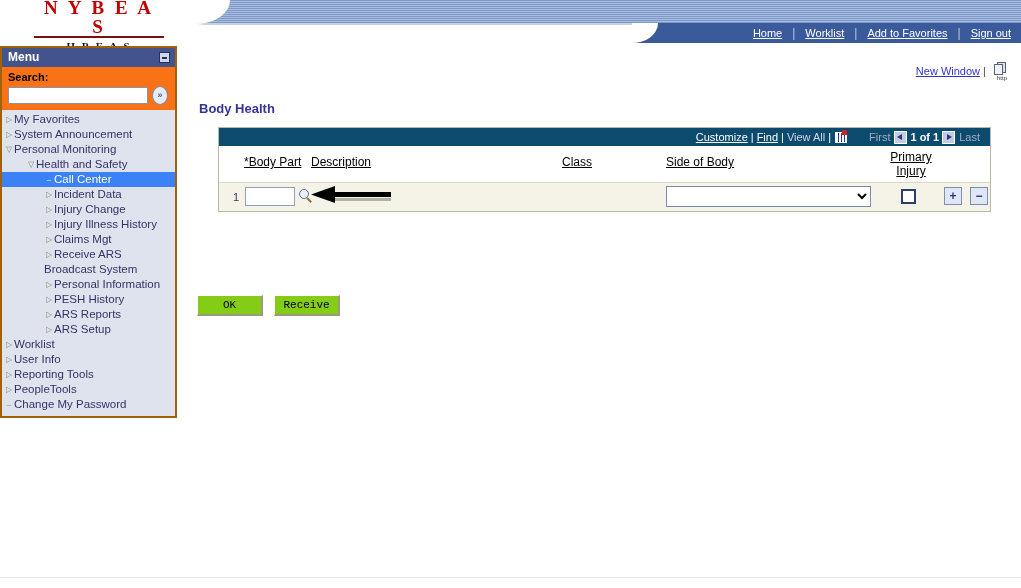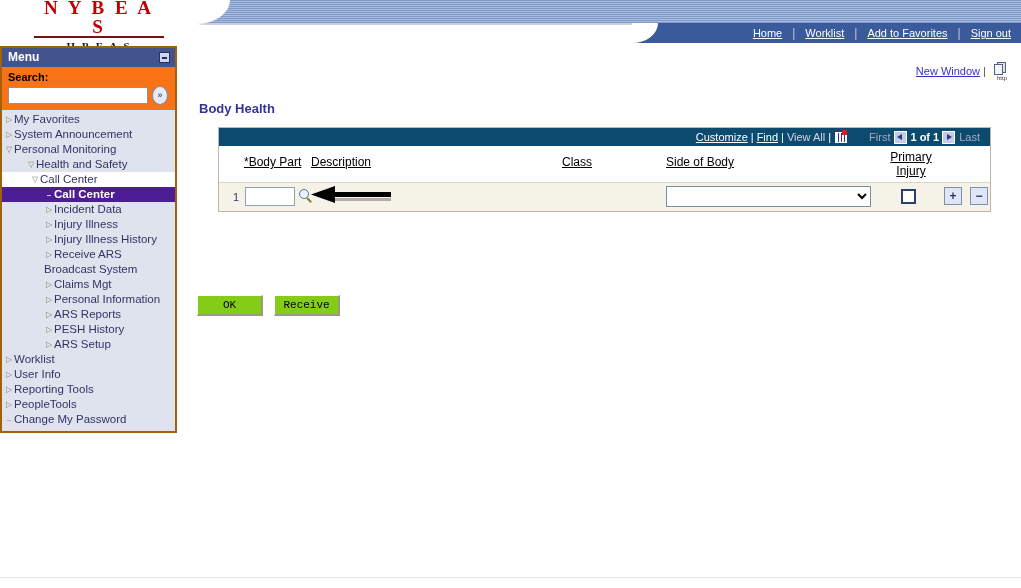--- a/index.html
+++ b/index.html
@@ -205,23 +205,23 @@
     width: 10px;
     text-align: center;
     vertical-align: 1px;
   }
   .tree-item .lbl { text-decoration: none; }
   .tree-item.lvl0 { padding-left: 2px; }
   .tree-item.lvl1 { padding-left: 24px; }
   .tree-item.lvl2 { padding-left: 28px; }
   .tree-item.lvl3 { padding-left: 42px; }
   .tree-item.selected {
-    background: #4c1d95;
+    background: #3b82f6;
     color: #ffffff;
-    font-weight: bold;
+    font-weight: normal;
   }
   .tree-item.selected .tw { color: #ffffff; }
   .tree-item.open-white {
     background: #ffffff;
   }
   .tree-item.wrap2 {
     white-space: normal;
     line-height: 15px;
   }
   .tree-link {
@@ -528,30 +528,29 @@
     <div class="menu-search-row">
       <input class="menu-search-input" type="text" value="" style="">
       <span class="menu-go">»</span>
     </div>
   </div>
   <div class="menu-tree" id="menu-tree">
       <div class="tree-item lvl0"><span class="tw">▷</span><span class="lbl">My Favorites</span></div>
       <div class="tree-item lvl0"><span class="tw">▷</span><span class="lbl">System Announcement</span></div>
       <div class="tree-item lvl0"><span class="tw">▽</span><span class="lbl">Personal Monitoring</span></div>
       <div class="tree-item lvl1"><span class="tw">▽</span><span class="lbl">Health and Safety</span></div>
-      <div class="tree-item lvl2 open-white"><span class="tw">▽</span><span class="lbl">Call Center</span></div>
       <div class="tree-item lvl3 selected"><span class="tw">–</span><span class="lbl">Call Center</span></div>
       <div class="tree-item lvl3"><span class="tw">▷</span><span class="lbl">Incident Data</span></div>
-      <div class="tree-item lvl3"><span class="tw">▷</span><span class="lbl">Injury Illness</span></div>
+      <div class="tree-item lvl3"><span class="tw">▷</span><span class="lbl">Injury Change</span></div>
       <div class="tree-item lvl3"><span class="tw">▷</span><span class="lbl">Injury Illness History</span></div>
+      <div class="tree-item lvl3"><span class="tw">▷</span><span class="lbl">Claims Mgt</span></div>
       <div class="tree-item lvl3 wrap2"><span class="tw">▷</span><span class="lbl">Receive ARS Broadcast System</span></div>
-      <div class="tree-item lvl3"><span class="tw">▷</span><span class="lbl">Claims Mgt</span></div>
       <div class="tree-item lvl3"><span class="tw">▷</span><span class="lbl">Personal Information</span></div>
+      <div class="tree-item lvl3"><span class="tw">▷</span><span class="lbl">PESH History</span></div>
       <div class="tree-item lvl3"><span class="tw">▷</span><span class="lbl">ARS Reports</span></div>
-      <div class="tree-item lvl3"><span class="tw">▷</span><span class="lbl">PESH History</span></div>
       <div class="tree-item lvl3"><span class="tw">▷</span><span class="lbl">ARS Setup</span></div>
       <div class="tree-item lvl0"><span class="tw">▷</span><span class="lbl">Worklist</span></div>
       <div class="tree-item lvl0"><span class="tw">▷</span><span class="lbl">User Info</span></div>
       <div class="tree-item lvl0"><span class="tw">▷</span><span class="lbl">Reporting Tools</span></div>
       <div class="tree-item lvl0"><span class="tw">▷</span><span class="lbl">PeopleTools</span></div>
       <div class="tree-item lvl0"><span class="tw">–</span><span class="lbl tree-link">Change My Password</span></div>
     </div>
 </div>
 
 <div class="new-window-bar">

